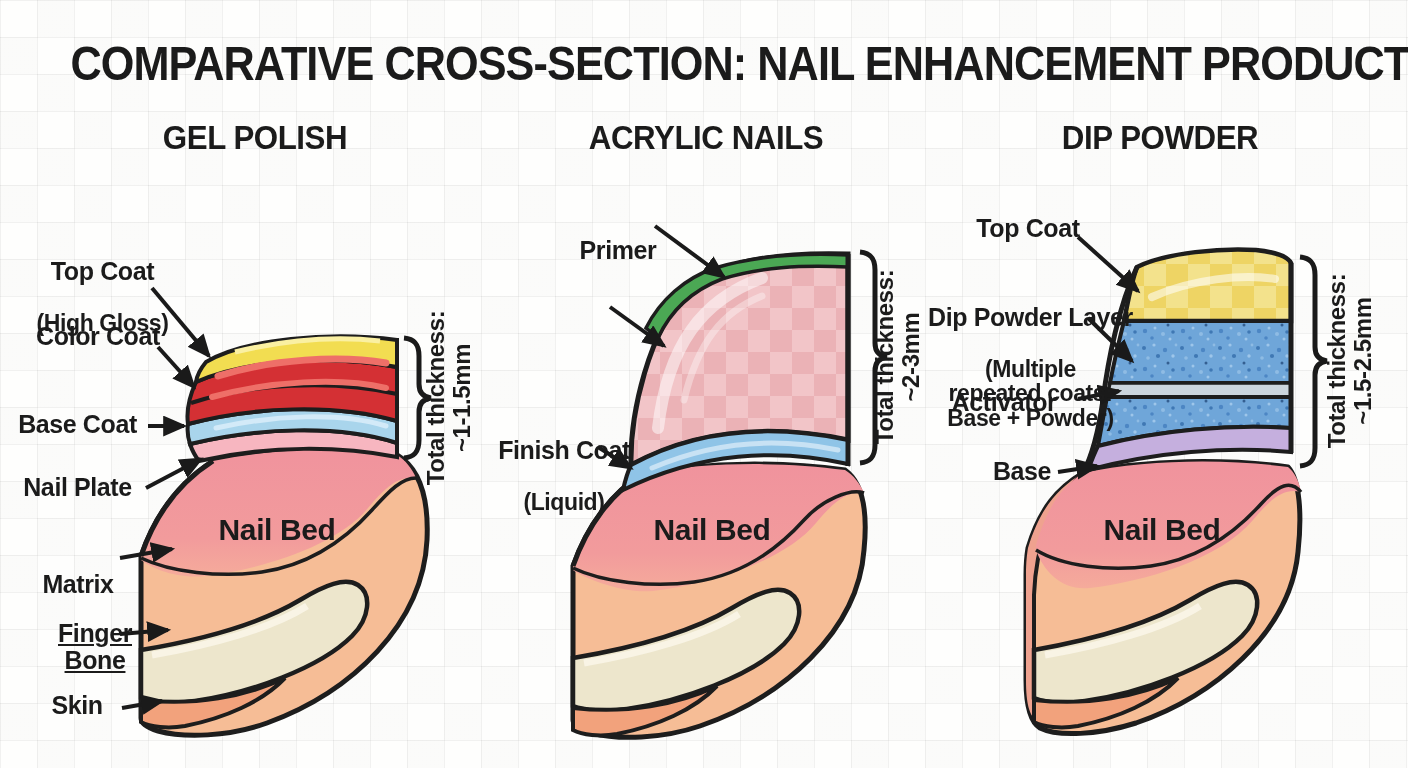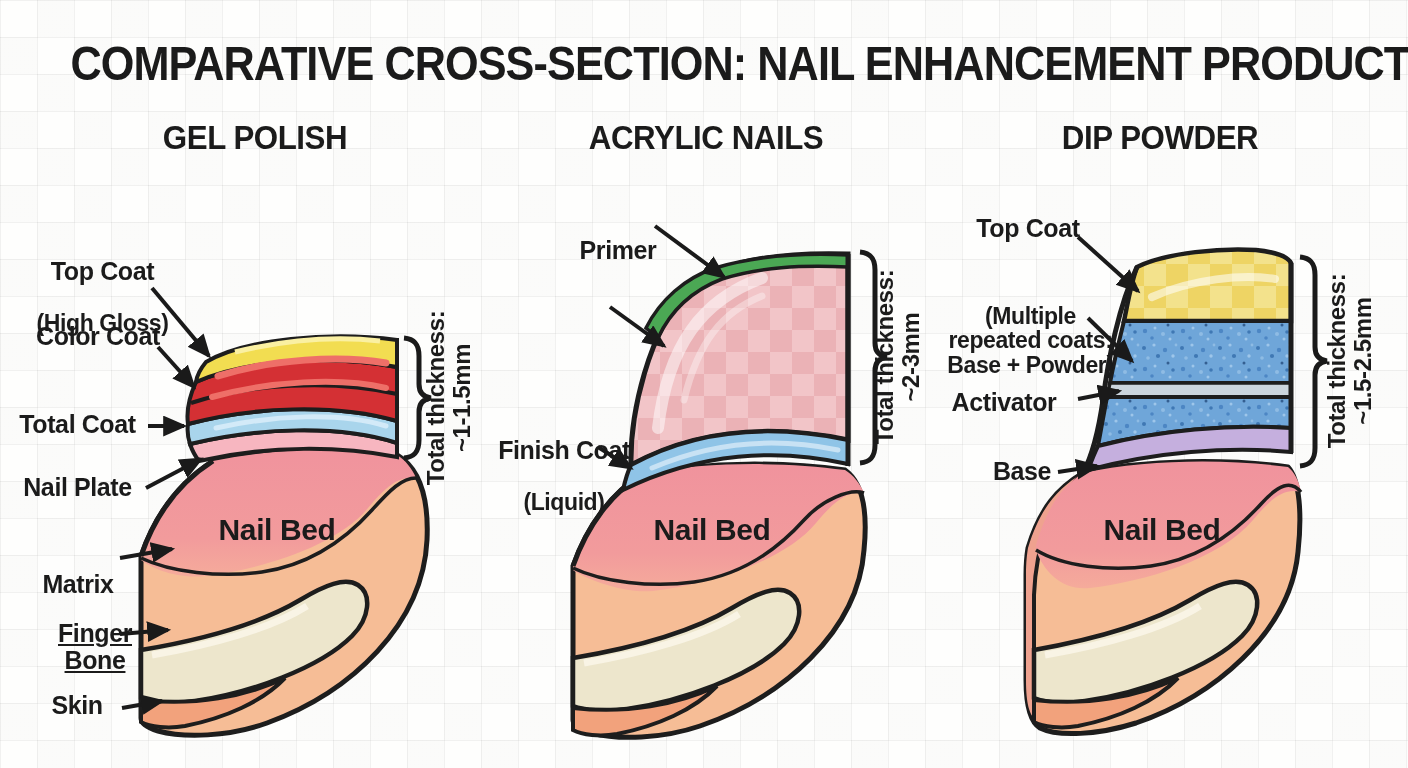--- a/index.html
+++ b/index.html
@@ -230,35 +230,36 @@
 
   <div class="hd" id="hd-gel">GEL POLISH</div>
   <div class="hd" id="hd-acrylic">ACRYLIC NAILS</div>
   <div class="hd" id="hd-dip">DIP POWDER</div>
 
   <div class="lbl" id="l-gel-top">
     <div>Top Coat</div>
     <div class="sub">(High Gloss)</div>
   </div>
   <div class="lbl" id="l-gel-color">Color Coat</div>
-  <div class="lbl" id="l-gel-base">Total Coat</div>
+  <div class="lbl" id="l-gel-base">Base Coat</div>
   <div class="lbl" id="l-gel-plate">Nail Plate</div>
   <div class="lbl" id="l-gel-matrix">Matrix</div>
   <div class="lbl" id="l-gel-bone">Finger
 Bone</div>
   <div class="lbl" id="l-gel-skin">Skin</div>
 
   <div class="lbl" id="l-acr-primer">Primer</div>
   <div class="lbl" id="l-acr-finish">
     <div>Finish Coat</div>
     <div class="sub">(Liquid)</div>
   </div>
 
   <div class="lbl" id="l-dip-top">Top Coat</div>
   <div class="lbl" id="l-dip-layer">
+    <div>Dip Powder Layer</div>
     <div class="sub">(Multiple
 repeated coats:
 Base + Powder)</div>
   </div>
   <div class="lbl" id="l-dip-activator">Activator</div>
   <div class="lbl" id="l-dip-base">Base</div>
 
   <div class="nailbed" id="nb-gel">Nail Bed</div>
   <div class="nailbed" id="nb-acrylic">Nail Bed</div>
   <div class="nailbed" id="nb-dip">Nail Bed</div>

